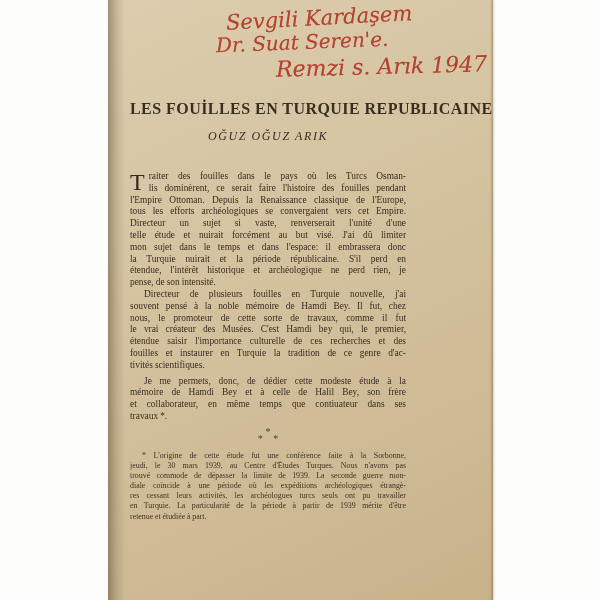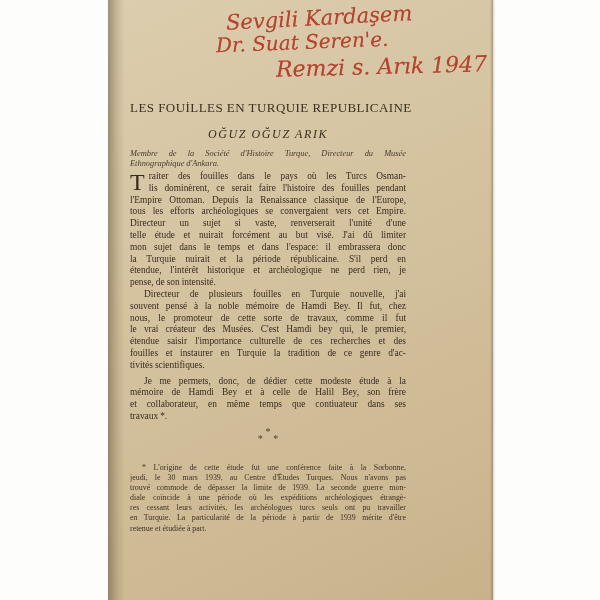--- a/index.html
+++ b/index.html
@@ -25,63 +25,59 @@
   .hand{
     position:absolute; color:#b5432f; font-style:italic;
     font-family:"DejaVu Serif", serif; white-space:nowrap;
     text-shadow:0 0 0.6px rgba(181,67,47,0.55);
   }
   .hand1{ left:118px; top:6px;  font-size:21px; transform:rotate(-3deg); }
   .hand2{ left:108px; top:30px; font-size:20px; transform:rotate(-2.2deg); }
   .hand3{ left:168px; top:54px; font-size:22px; transform:rotate(-1.5deg); }
   
   .header{ position:absolute; left:22px; top:100px; width:276px; text-align:center; color:#3a2e21; }
-  .title{ font-weight:normal; font-size:13px; letter-spacing:0.45px; white-space:nowrap; }
+  .title{ font-weight:bold; font-size:16px; letter-spacing:0.45px; white-space:nowrap; }
   .author{ margin-top:11px; font-style:italic; font-size:12px; letter-spacing:1.6px; white-space:nowrap; }
   .affil{ margin-top:7px; font-style:italic; font-size:8.4px; line-height:9.6px; color:#473a2b; }
   .affil > div{ text-align:center !important; height:9.6px; overflow:hidden; }
   
   .bodytext{ position:absolute; left:22px; top:171px; width:276px; color:#382c20; }
   .jlines > div{
     text-align:justify; text-align-last:justify;
     overflow:hidden; word-spacing:-0.3px;
   }
   .jlines > div:last-child{ text-align-last:left; }
   .para{ font-size:9.4px; line-height:11.8px; }
   .para > div{ height:11.8px; }
   .para2{ margin-top:0; }
   .para3{ margin-top:4px; }
   .dropcap{
     float:left; font-size:24px; line-height:21px; height:22.8px;
     padding:0.8px 4px 0 0; color:#382c20;
   }
   .asterism{ margin-top:5px; text-align:center; font-size:10px; line-height:7.5px; color:#4a3c2a; }
   .asterism .ast-bottom{ letter-spacing:4px; padding-left:4px; }
-  .footnote{ margin-top:20px; font-size:7.9px; line-height:10.15px; color:#3e3224; }
+  .footnote{ margin-top:8px; font-size:7.9px; line-height:10.15px; color:#3e3224; }
   .footnote > div{ height:10.15px; word-spacing:-0.2px; }
 </style>
 </head>
 <body>
 
 <div class="stage">
   <div class="page">
     <div class="gutter-shadow"></div>
     <div class="page-edge-right"></div>
 
     <div class="hand hand1">Sevgili Kardaşem</div>
     <div class="hand hand2">Dr. Suat Seren'e.</div>
     <div class="hand hand3">Remzi s. Arık 1947</div>
 
     <div class="header">
       <div class="title">LES FOUİLLES EN TURQUIE REPUBLICAINE</div>
       <div class="author">OĞUZ OĞUZ ARIK</div>
-      <div class="affil jlines">
-          <div>Membre de la Société d'Histoire Turque, Directeur du Musée</div>
-          <div>Ethnographique d'Ankara.</div>
-        </div>
     </div>
 
     <div class="bodytext">
       <div class="para para1 jlines">
         <span class="dropcap">T</span>
       <div>raiter des fouilles dans le pays où les Turcs Osman-</div>
           <div>lis dominèrent, ce serait faire l'histoire des fouilles pendant</div>
           <div>l'Empire Ottoman. Depuis la Renaissance classique de l'Europe,</div>
           <div>tous les efforts archéologiques se convergaient vers cet Empire.</div>
           <div>Directeur un sujet si vaste, renverserait l'unité d'une</div>

